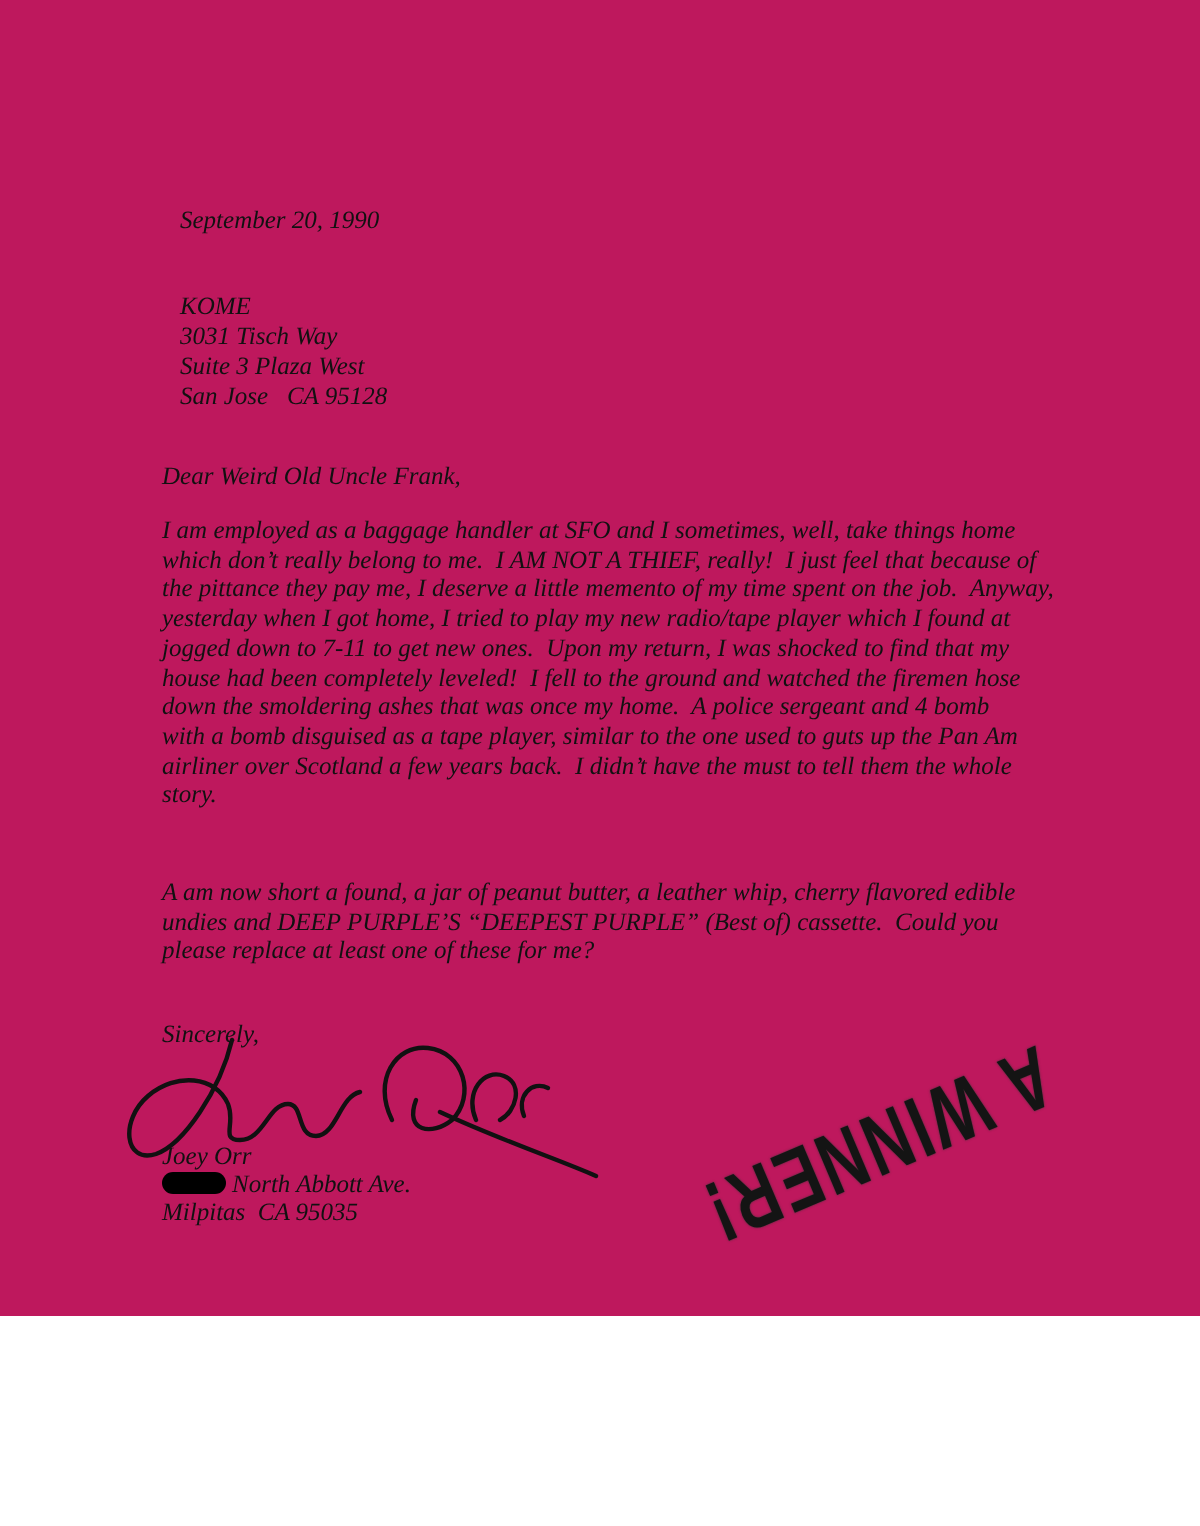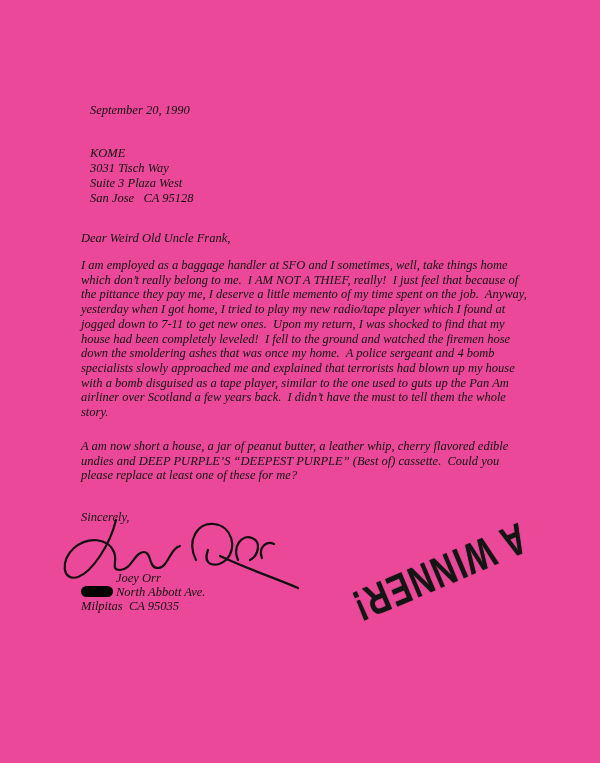--- a/index.html
+++ b/index.html
@@ -1,39 +1,39 @@
 <!DOCTYPE html>
 <html><head>
 <meta charset="utf-8">
 <style>
   html, body { margin: 0; padding: 0; background: #ffffff; }
   .page {
     position: relative;
     width: 600px;
-    height: 763px;
-    background: #ec4899;
+    height: 658px;
+    background: #be185d;
     overflow: hidden;
     font-family: "Liberation Serif", serif;
     font-style: italic;
     color: #111;
   }
   .line {
     white-space: pre;
     font-size: 12.5px;
     line-height: 14.7px;
   }
   .block { position: absolute; }
   .date-block   { left: 90px; top: 103px; }
   .addr-block   { left: 90px; top: 146px; }
   .addr-block .line { line-height: 15px; }
   .salutation   { left: 81px; top: 231px; }
   .para1        { left: 81px; top: 258px; }
   .para2        { left: 81px; top: 439px; }
   .closing      { left: 81px; top: 510px; }
-  .signer-name  { left: 81px; top: 571px; margin-left: 35px; }
+  .signer-name  { left: 81px; top: 571px; }
   .street-line  { left: 81px; top: 585px; text-align: right; }
   .city-line    { left: 81px; top: 599px; }
   .sig-svg {
     position: absolute;
     left: 58px; top: 508px;
     width: 250px; height: 90px;
   }
   .redact {
     display: inline-block;
     width: 32px; height: 11px;
@@ -77,28 +77,27 @@
   </div>
 
   <div class="block para1">
     <div class="line">I am employed as a baggage handler at SFO and I sometimes, well, take things home</div>
     <div class="line">which don’t really belong to me.  I AM NOT A THIEF, really!  I just feel that because of</div>
     <div class="line">the pittance they pay me, I deserve a little memento of my time spent on the job.  Anyway,</div>
     <div class="line">yesterday when I got home, I tried to play my new radio/tape player which I found at</div>
     <div class="line">jogged down to 7-11 to get new ones.  Upon my return, I was shocked to find that my</div>
     <div class="line">house had been completely leveled!  I fell to the ground and watched the firemen hose</div>
     <div class="line">down the smoldering ashes that was once my home.  A police sergeant and 4 bomb</div>
-    <div class="line">specialists slowly approached me and explained that terrorists had blown up my house</div>
     <div class="line">with a bomb disguised as a tape player, similar to the one used to guts up the Pan Am</div>
     <div class="line">airliner over Scotland a few years back.  I didn’t have the must to tell them the whole</div>
     <div class="line">story.</div>
   </div>
 
   <div class="block para2">
-    <div class="line">A am now short a house, a jar of peanut butter, a leather whip, cherry flavored edible</div>
+    <div class="line">A am now short a found, a jar of peanut butter, a leather whip, cherry flavored edible</div>
     <div class="line">undies and DEEP PURPLE’S “DEEPEST PURPLE” (Best of) cassette.  Could you</div>
     <div class="line">please replace at least one of these for me?</div>
   </div>
 
   <div class="block closing">
     <div class="line">Sincerely,</div>
   </div>
 
   <svg class="sig-svg" viewBox="0 0 250 90" fill="none" stroke="#111" stroke-width="2.2" stroke-linecap="round">
     <path d="M58,12 C52,37 34,64 20,69 C4,74 2,52 16,40 C30,28 50,30 56,44 C60,54 52,62 62,62 C74,62 76,44 86,44 C94,44 90,60 100,60 C110,60 112,40 122,38"></path>

